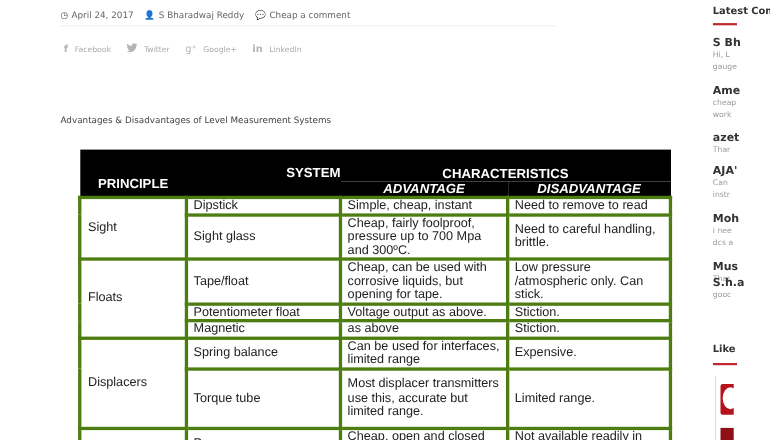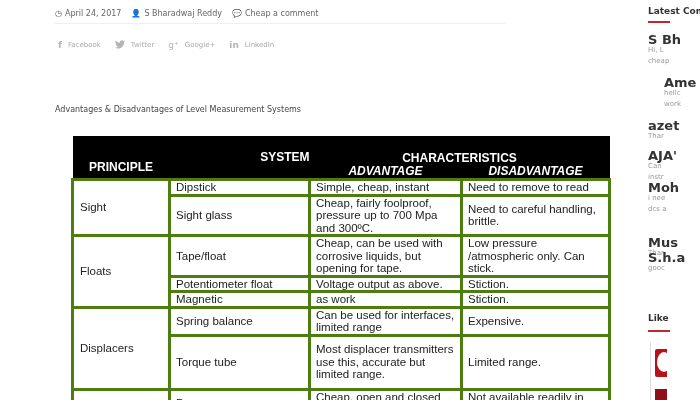--- a/index.html
+++ b/index.html
@@ -24,21 +24,21 @@
   .th-system { width: 140px; text-align: right; font-size: 12px; }
   .th-char { text-align: center; font-size: 12px; padding-top: 16px; }
   .th-sub { font-style: italic; text-align: center; font-size: 12px; padding-bottom: 1px; }
   .col-adv { width: 152px; }
   .principle-cell { padding-left: 6px !important; }
 
   .sidebar { position: absolute; left: 648px; top: 0; width: 52px; height: 400px; overflow: hidden; font-family: "DejaVu Sans", sans-serif; }
   .sidebar-title { position: absolute; left: 0; top: 6px; font-size: 9px; font-weight: bold; color: #333; white-space: nowrap; }
   .sidebar-underline { position: absolute; left: 0; top: 21px; width: 22px; height: 2px; background: #c0282d; }
   .comment { position: absolute; left: 0; white-space: nowrap; }
-  .comment-author { font-size: 13px; font-weight: bold; color: #333; line-height: 11px; }
+  .comment-author { font-size: 10px; font-weight: bold; color: #333; line-height: 11px; }
   .comment-text { font-size: 7px; color: #999; line-height: 11px; }
   .sidebar-title2 { position: absolute; left: 0; top: 313px; font-size: 9px; font-weight: bold; color: #333; white-space: nowrap; }
   .sidebar-underline2 { position: absolute; left: 0; top: 330px; width: 22px; height: 2px; background: #c0282d; }
   .like-box { position: absolute; left: 2px; top: 342px; width: 50px; height: 60px; border-left: 1px solid #ddd; }
   .like-thumb1 { position: absolute; left: 4px; top: 7px; width: 12px; height: 28px; background: #b5121b; border-radius: 2px 0 0 2px; }
   .like-thumb1-inner { position: absolute; left: 6px; top: 10px; width: 14px; height: 20px; background: #fff; border-radius: 50%; }
   .like-thumb2 { position: absolute; left: 4px; top: 47px; width: 12px; height: 20px; background: #8e0f16; }
 </style>
 </head>
 <body>
@@ -116,21 +116,21 @@
       <td>Cheap, can be used with corrosive liquids, but opening for tape.</td>
       <td>Low pressure /atmospheric only. Can stick.</td>
     </tr>
     <tr style="height:14px;">
       <td>Potentiometer float</td>
       <td>Voltage output as above.</td>
       <td>Stiction.</td>
     </tr>
     <tr style="height:14px;">
       <td>Magnetic</td>
-      <td>as work</td>
+      <td>as above</td>
       <td>Stiction.</td>
     </tr>
 
     <tr style="height:28px;">
       <td class="principle-cell" rowspan="2">Displacers</td>
       <td>Spring balance</td>
       <td>Can be used for interfaces, limited range</td>
       <td>Expensive.</td>
     </tr>
     <tr style="height:54px;">
@@ -148,37 +148,37 @@
   </tbody>
 </table>
 
 <aside class="sidebar">
   <div class="sidebar-title">Latest Comments</div>
   <div class="sidebar-underline"></div>
 
   <div class="comment" style="top:34px;">
     <div class="comment-author">S Bh</div>
     <div class="comment-text">Hi, L</div>
+    <div class="comment-text">gauge</div>
+  </div>
+  <div class="comment" style="top:77px;">
+    <div class="comment-author">Ame</div>
     <div class="comment-text">cheap</div>
-  </div>
-  <div class="comment" style="top:77px;margin-left:16px;">
-    <div class="comment-author">Ame</div>
-    <div class="comment-text">hellc</div>
     <div class="comment-text">work</div>
   </div>
   <div class="comment" style="top:120px;">
     <div class="comment-author">azet</div>
     <div class="comment-text">Thar</div>
   </div>
   <div class="comment" style="top:150px;">
     <div class="comment-author">AJA'</div>
     <div class="comment-text">Can</div>
     <div class="comment-text">instr</div>
   </div>
-  <div class="comment" style="top:182px;">
+  <div class="comment" style="top:194px;">
     <div class="comment-author">Moh</div>
     <div class="comment-text">i nee</div>
     <div class="comment-text">dcs a</div>
   </div>
   <div class="comment" style="top:237px;">
     <div class="comment-author">Mus</div>
     <div class="comment-text">Thar</div>
   </div>
   <div class="comment" style="top:252px;">
     <div class="comment-author">S.h.a</div>

